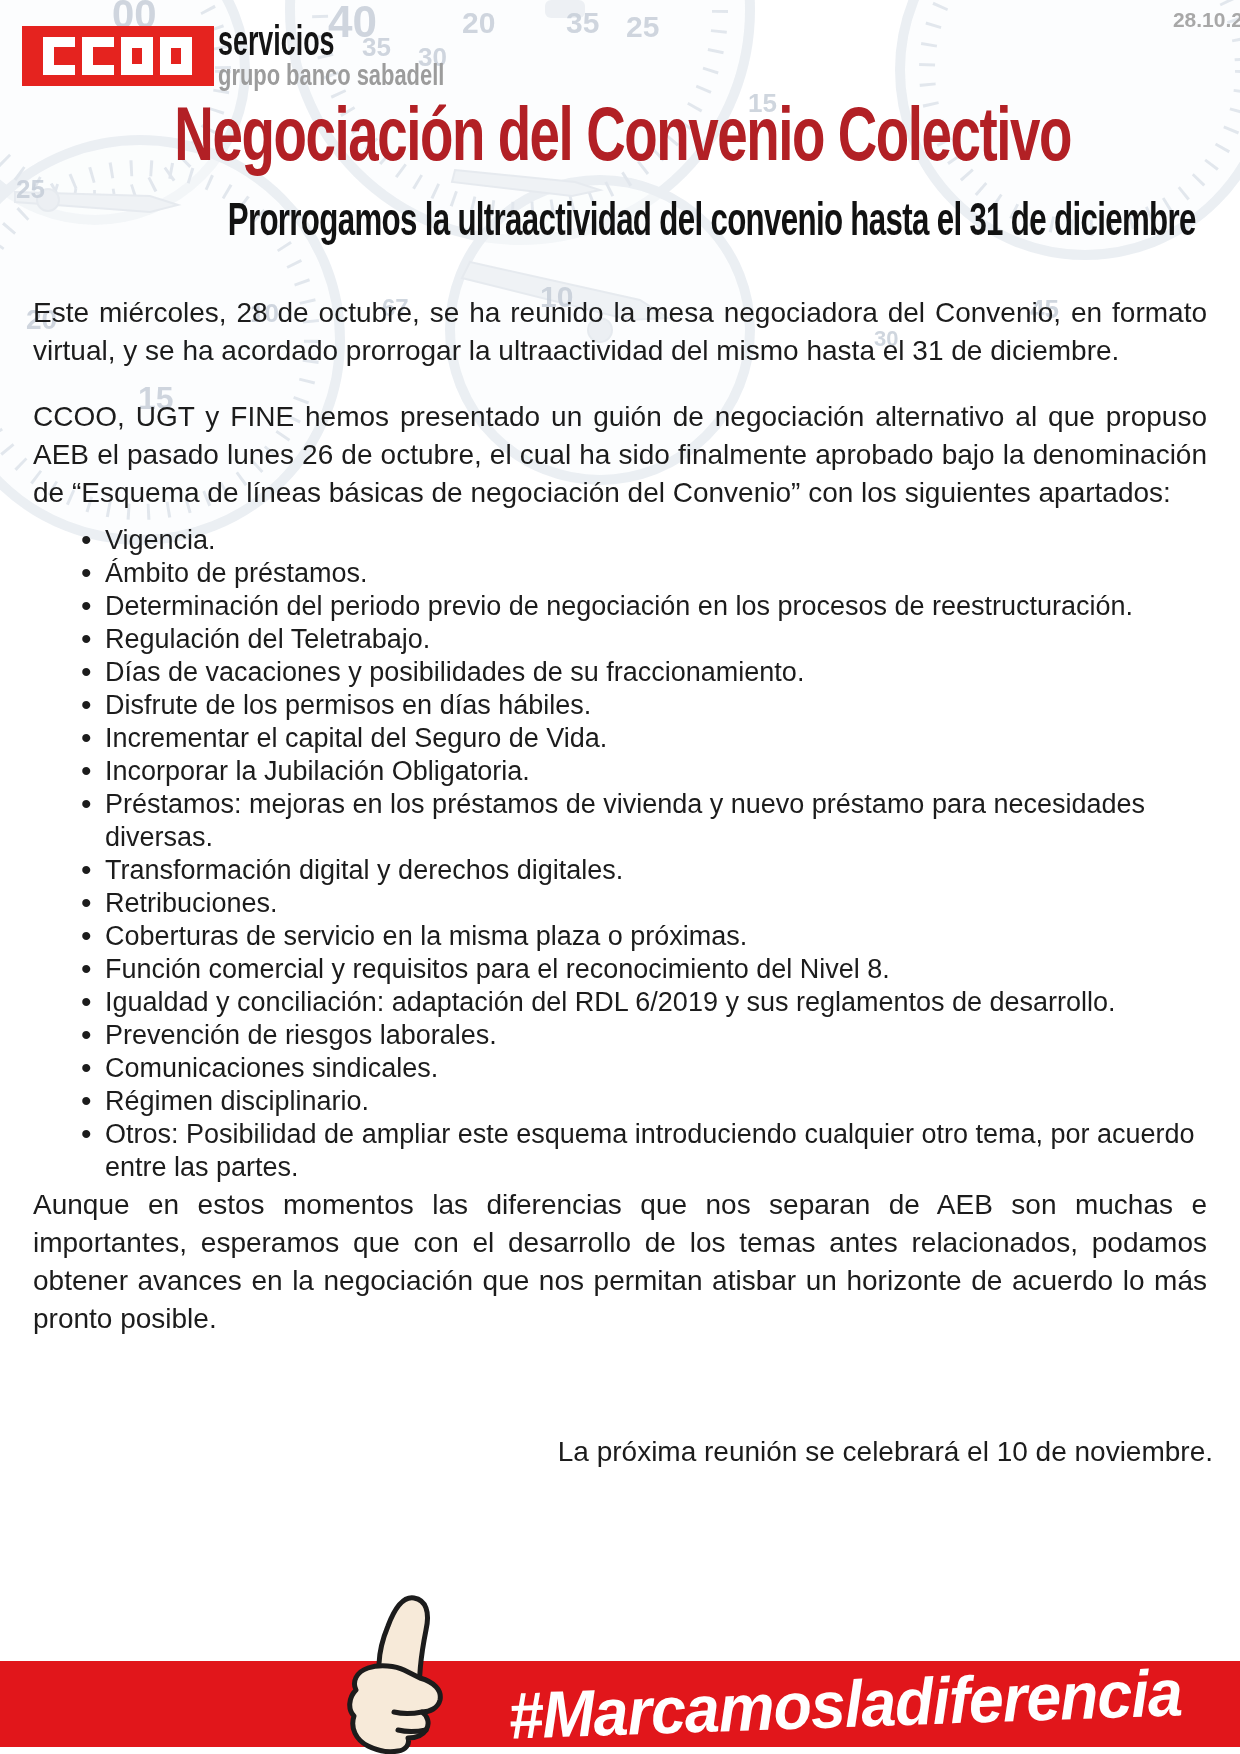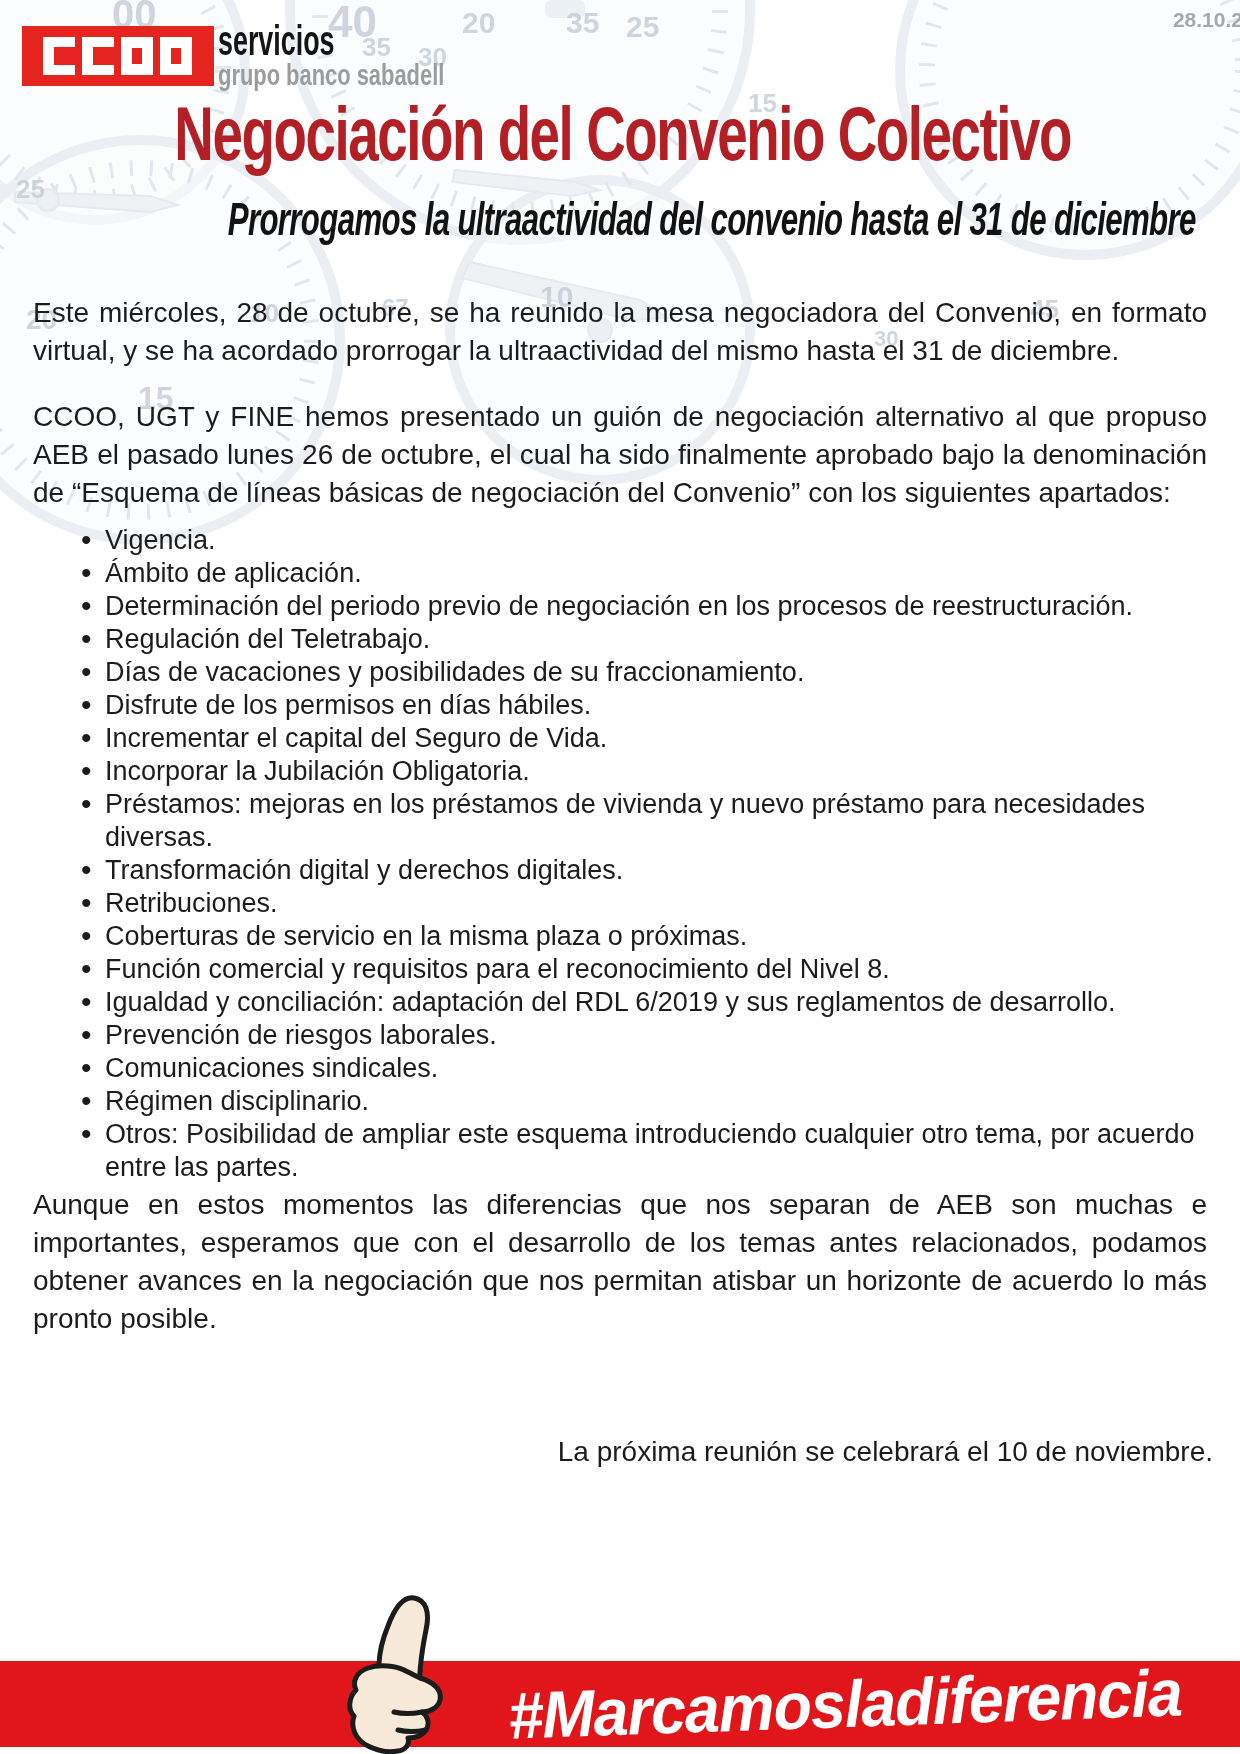--- a/index.html
+++ b/index.html
@@ -30,21 +30,21 @@
   .date{position:absolute;top:8px;right:10px;z-index:5;font-size:21px;font-weight:bold;color:#a8a8a8;}
   .logo-row{position:absolute;top:22px;left:22px;z-index:5;display:flex;align-items:center;}
   .logo-box{width:192px;height:60px;background:#e5231f;display:flex;align-items:center;justify-content:center;}
   .brand{margin-left:4px;}
   .brand-name{font-size:42px;line-height:38px;font-weight:bold;color:#141414;transform:scaleX(.64);transform-origin:left top;white-space:nowrap;}
   .brand-sub{font-size:30px;line-height:30px;font-weight:bold;color:#9c9c9c;transform:scaleX(.73);transform-origin:left top;white-space:nowrap;margin-top:0px;}
   .sr-only{position:absolute;width:1px;height:1px;overflow:hidden;clip:rect(0 0 0 0);white-space:nowrap;}
   .title-wrap{position:absolute;top:92px;left:0;width:1240px;text-align:center;z-index:5;}
   .title{margin:0;font-size:76px;line-height:84px;font-weight:800;color:#b22025;
          display:inline-block;white-space:nowrap;transform:scaleX(.72);transform-origin:center;letter-spacing:-2px;}
-  .subtitle-wrap{position:absolute;top:192px;left:0;width:1080px;text-align:center;z-index:5;font-style:italic;}
+  .subtitle-wrap{position:absolute;top:192px;left:0;width:1080px;text-align:center;z-index:5;}
   .subtitle{margin:0;font-size:46px;line-height:54px;font-weight:800;color:#121212;
             display:inline-block;white-space:nowrap;transform:scaleX(.68);transform-origin:center;letter-spacing:-1px;}
   
   main{position:absolute;top:294px;left:33px;width:1174px;z-index:5;}
   main p{margin:0;font-size:28px;line-height:38px;text-align:justify;}
   .p2{margin-top:28px;}
   ul.agenda{list-style:none;margin:12px 0 0 42px;padding:0;}
   ul.agenda li{position:relative;padding-left:30px;font-size:27px;line-height:33px;}
   ul.agenda li::before{content:"\2022";position:absolute;left:6px;top:-1px;font-size:30px;}
   .p3{margin-top:2px;}
@@ -127,21 +127,21 @@
   </div>
   <div class="subtitle-wrap">
     <h2 class="subtitle">Prorrogamos la ultraactividad del convenio hasta el 31 de diciembre</h2>
   </div>
 
   <main>
     <p class="p1">Este miércoles, 28 de octubre, se ha reunido la mesa negociadora del Convenio, en formato virtual, y se ha acordado prorrogar la ultraactividad del mismo hasta el 31 de diciembre.</p>
     <p class="p2">CCOO, UGT y FINE hemos presentado un guión de negociación alternativo al que propuso AEB el pasado lunes 26 de octubre, el cual ha sido finalmente aprobado bajo la denominación de “Esquema de líneas básicas de negociación del Convenio” con los siguientes apartados:</p>
     <ul class="agenda">
       <li>Vigencia.</li>
-      <li>Ámbito de aplicación.</li>
+      <li>Ámbito de préstamos.</li>
       <li>Determinación del periodo previo de negociación en los procesos de reestructuración.</li>
       <li>Regulación del Teletrabajo.</li>
       <li>Días de vacaciones y posibilidades de su fraccionamiento.</li>
       <li>Disfrute de los permisos en días hábiles.</li>
       <li>Incrementar el capital del Seguro de Vida.</li>
       <li>Incorporar la Jubilación Obligatoria.</li>
       <li>Préstamos: mejoras en los préstamos de vivienda y nuevo préstamo para necesidades diversas.</li>
       <li>Transformación digital y derechos digitales.</li>
       <li>Retribuciones.</li>
       <li>Coberturas de servicio en la misma plaza o próximas.</li>

